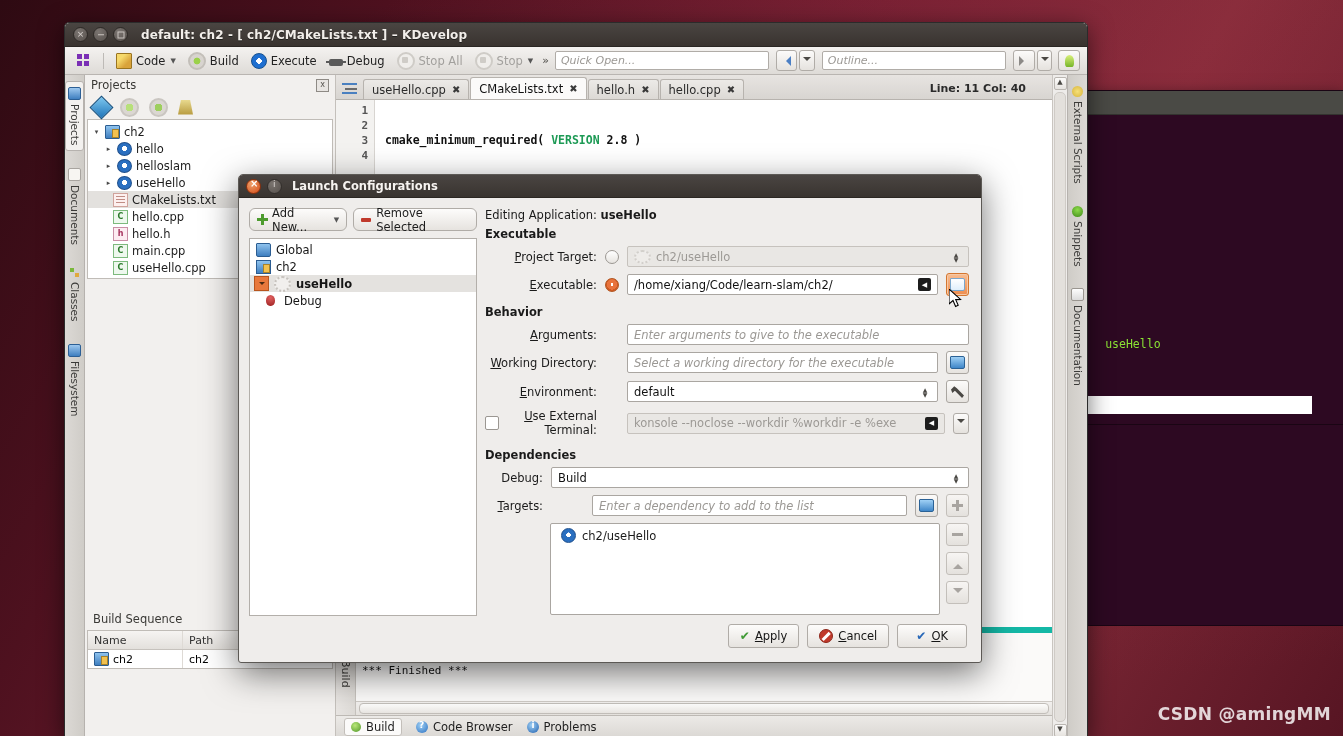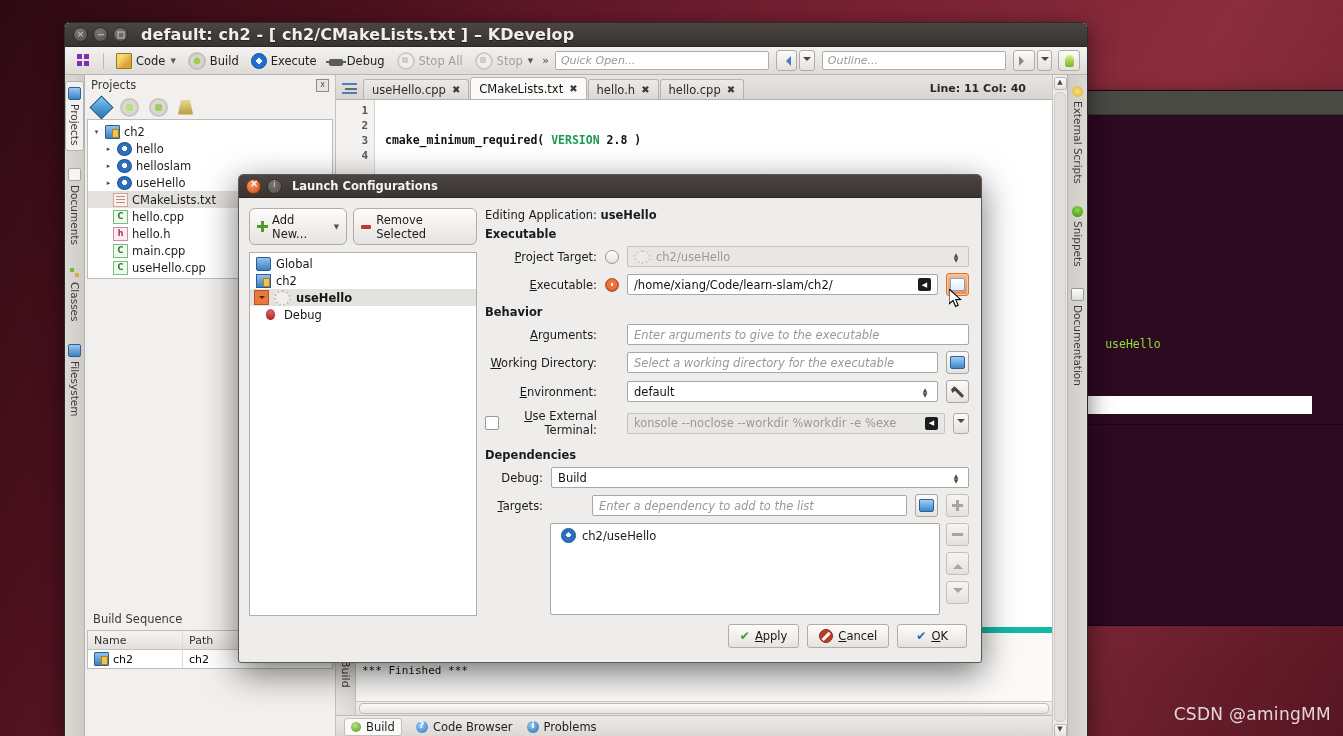--- a/index.html
+++ b/index.html
@@ -68,21 +68,21 @@
     border-radius:4px 4px 0 0;
   }
   .wbtn{ width:13px;height:13px;border-radius:50%;
     background:radial-gradient(circle at 35% 30%,#7b7571,#57504c);
     border:1px solid #2e2a27; position:relative;}
   .wbtn::after{content:"";position:absolute;left:50%;top:50%;
     transform:translate(-50%,-50%);width:6px;height:1.5px;background:#c9c3bf;}
   .wbtn.close::after{ content:"\00d7"; font-size:9px; line-height:1; width:auto;height:auto;
     background:none;color:#d6d0cc; transform:translate(-50%,-55%);}
   .wbtn.max::after{ width:5px;height:5px;background:none;border:1.3px solid #c9c3bf;}
-  #titletext{ color:#f2eeea; font-size:16px; font-weight:bold; margin-left:8px;
+  #titletext{ color:#f2eeea; font-size:12px; font-weight:bold; margin-left:8px;
      text-shadow:0 1px 0 #20201e; letter-spacing:.1px;}
   
   #toolbar {
     flex:0 0 27px; height:27px;
     background: linear-gradient(#f4f2f0,#dedbd7);
     border-bottom:1px solid #b9b5b1;
     display:flex; align-items:center; padding:0 7px; gap:2px;
     font-size:11.5px; color:#222;
   }
   .tbitem{display:flex;align-items:center;gap:4px;padding:2px 5px;border-radius:3px;white-space:nowrap;}
@@ -244,21 +244,21 @@
     background:radial-gradient(circle at 35% 30%,#f0a06a,#d24a16);border:1px solid #8c300c;
     position:relative;}
   .dclose::after{content:"\00d7";position:absolute;left:3px;top:-2px;color:#fff;font-size:10px;font-weight:bold;}
   .dhelp{width:13px;height:13px;border-radius:50%;background:radial-gradient(circle at 35% 30%,#7a746f,#554f4b);
     border:1px solid #322e2b;position:relative;}
   .dhelp::after{content:"i";position:absolute;left:5px;top:-1px;color:#d8d4d0;font-size:9px;}
   #dlgtitletext{color:#f6f3f0;font-size:11.5px;font-weight:bold;margin-left:4px;}
   #dlgbody{flex:1 1 auto;display:flex;padding:10px 12px 0 10px;gap:8px;min-height:0;}
   #dlgleft{flex:0 0 228px;display:flex;flex-direction:column;min-width:0;}
   .btnrow{display:flex;gap:6px;margin-bottom:7px;}
-  .gbtn{height:21px;display:flex;align-items:center;gap:5px;padding:7px 7px;font-size:11.5px;
+  .gbtn{height:21px;display:flex;align-items:center;gap:5px;padding:0 7px;font-size:11.5px;
     background:linear-gradient(#fdfcfb,#e6e3df);border:1px solid #b0aca7;border-radius:6px;color:#1d1d1d;}
   .plus{width:11px;height:11px;position:relative;}
   .plus::before,.plus::after{content:"";position:absolute;background:#4d9b2e;}
   .plus::before{left:4px;top:0;width:3px;height:11px;}
   .plus::after{left:0;top:4px;width:11px;height:3px;}
   .minus{width:11px;height:4px;background:#c0392b;border-radius:1px;}
   .u{text-decoration:underline;}
   #cfglist{flex:1 1 auto;background:#fff;border:1px solid #b3afaa;font-size:11.5px;color:#151515;
     padding:2px 0;min-height:0;}
   .crow{height:17px;display:flex;align-items:center;gap:5px;padding-left:4px;}
@@ -321,21 +321,21 @@
   .chk{color:#3f9a35;font-size:12px;font-weight:bold;}
   .chk.blue{color:#2767b8;}
   .bano{width:12px;height:12px;border-radius:50%;background:#c0392b;border:1px solid #8e281c;
     position:relative;}
   .bano::after{content:"";position:absolute;left:1px;top:4.5px;width:10px;height:2.5px;background:#fff;transform:rotate(-45deg);}
   
   #cursor{position:absolute;left:949px;top:289px;width:14px;height:20px;z-index:50;}
   
   #watermark{position:absolute;right:12px;bottom:12px;color:rgba(255,255,255,.82);
     font-size:17px;letter-spacing:.3px;z-index:60;
-    font-family:"DejaVu Sans","Liberation Sans",sans-serif;}
+    font-family:"DejaVu Sans","Liberation Sans",sans-serif;font-weight:bold;}
 </style>
 </head>
 <body>
 
 <div id="desktop"></div>
 
 <div id="bg-term">
   <div class="tbar"></div>
   <div class="tbody">
     <div class="ln" style="margin-top:96px;">equired:</div>

